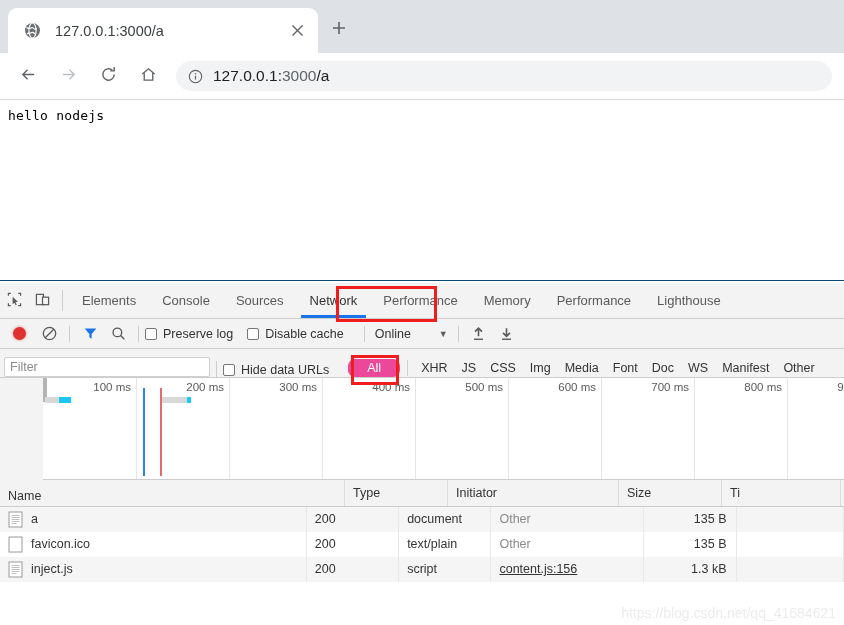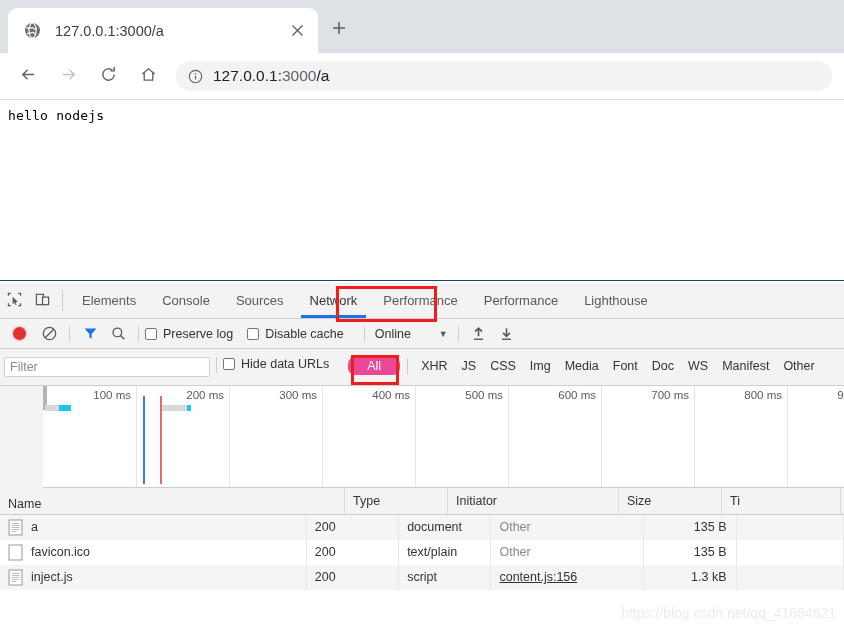--- a/index.html
+++ b/index.html
@@ -121,22 +121,22 @@
     width: 12px; height: 12px; border: 1px solid #767676;
     background: #fff; border-radius: 2px; margin-right: 6px; flex: none;
   }
   .throttle {
     display: flex; align-items: center; font-size: 12.5px; color: #333;
     margin: 0 4px; white-space: nowrap;
   }
   .throttle .caret { margin-left: 28px; font-size: 9px; color: #5a5a5a; }
 
   .dt-filterbar {
-    height: 29px; display: flex; align-items: flex-start;
-    border-bottom: 1px solid #cdcdcd; padding-left: 4px; margin-top: 8px;
+    height: 29px; display: flex; align-items: flex-end;
+    border-bottom: 1px solid #cdcdcd; padding-left: 4px;
   }
   .filter-input {
     width: 206px; height: 20px; background: #fff;
     border: 1px solid #d0d0d0; border-radius: 2px;
     font-size: 12.5px; color: #333; padding: 0 5px;
     font-family: "Liberation Sans", sans-serif;
   }
   .filter-input::placeholder { color: #8a8a8a; }
   .chips { display: flex; align-items: center; margin-left: 4px; }
   .chip {
@@ -306,20 +306,23 @@
           <span>Console</span>
         </div>
       <div class="dt-tab">
           <span>Sources</span>
         </div>
       <div class="dt-tab active">
           <span>Network</span>
         </div>
       <div class="dt-tab">
           <span>Performance</span>
+        </div>
+      <div class="dt-tab">
+          <span>Memory</span>
         </div>
       <div class="dt-tab">
           <span>Performance</span>
         </div>
       <div class="dt-tab">
           <span>Lighthouse</span>
         </div>
     </div>
 
     <div class="dt-toolbar">

